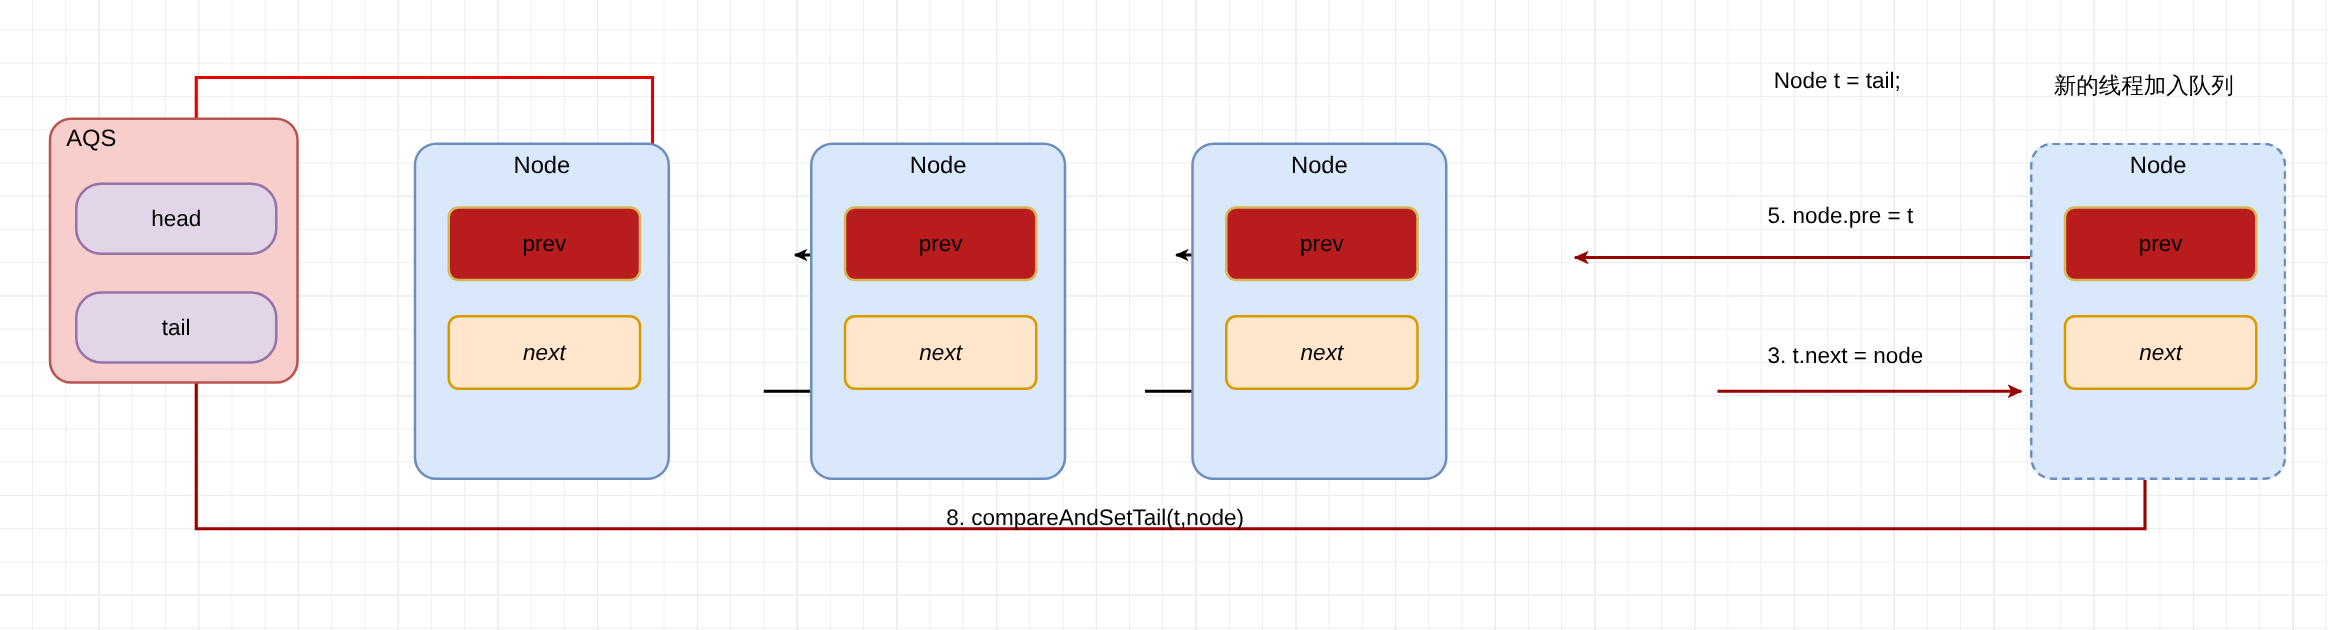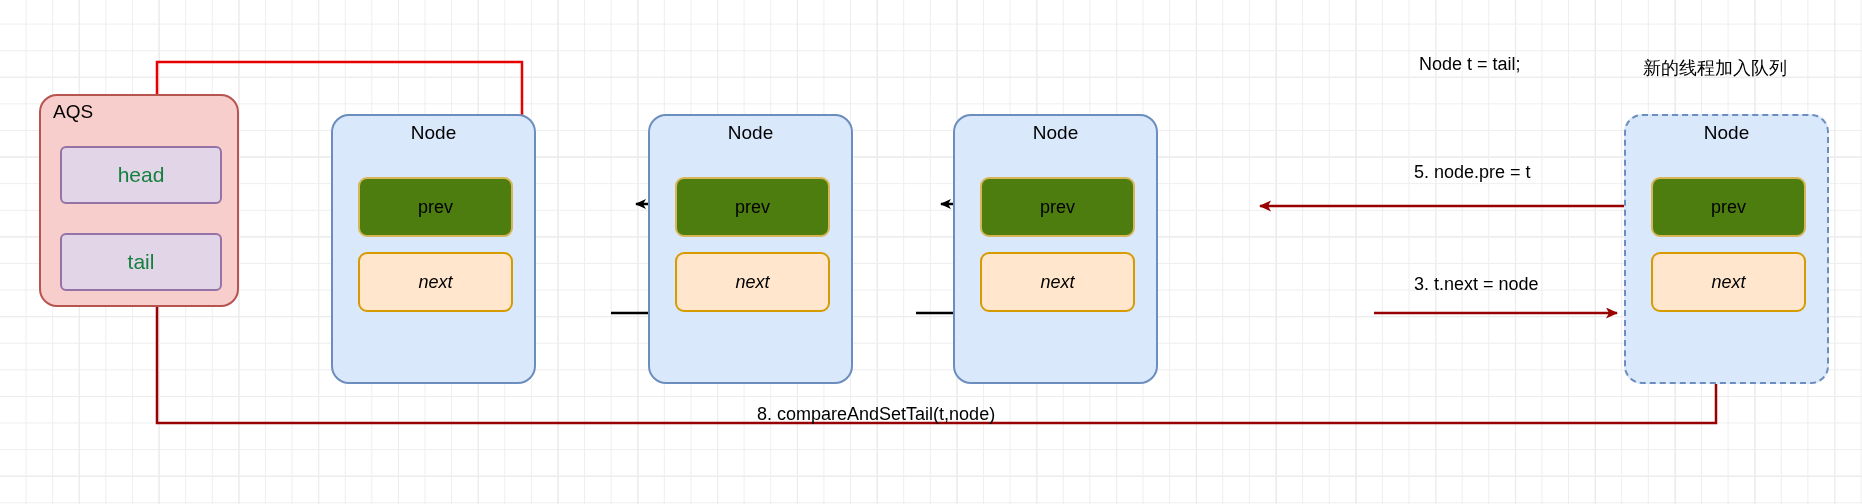--- a/index.html
+++ b/index.html
@@ -51,26 +51,26 @@
     font-size: 19px;
     color: #000000;
     white-space: nowrap;
   }
   .aqs-field {
     position: absolute;
     left: 19px;
     width: 162px; height: 58px;
     background: #e1d5e7;
     border: 2px solid #9673a6;
-    border-radius: 6px;
+    border-radius: 21px;
     display: flex;
     align-items: center;
     justify-content: center;
-    font-size: 21px;
-    color: #15803d;
+    font-size: 18px;
+    color: #000000;
   }
   .aqs-field.f0 { top: 50px; }
   .aqs-field.f1 { top: 137px; text-align: center; }
 
   
   .node-box {
     position: absolute;
     top: 94px;
     width: 205px; height: 270px;
     background: #dae8fc;
@@ -94,22 +94,22 @@
     left: 25px;
     width: 155px; height: 60px;
     border-radius: 9px;
     display: flex;
     align-items: center;
     justify-content: center;
     font-size: 18px;
     color: #000000;
   }
   .node-field.prev {
-    top: 61px;
-    background: #4d7c0f;
+    top: 49px;
+    background: #b91c1c;
     border: 2px solid #d6b656;
   }
   .node-field.next {
     top: 136px;
     background: #ffe6cc;
     border: 2px solid #d79b00;
     font-style: italic;
   }
 
   

